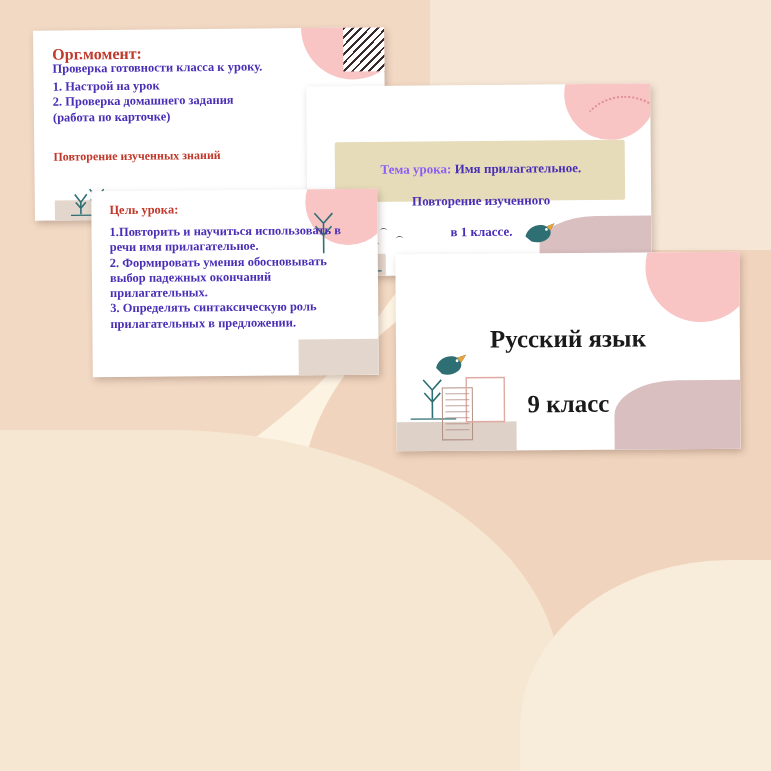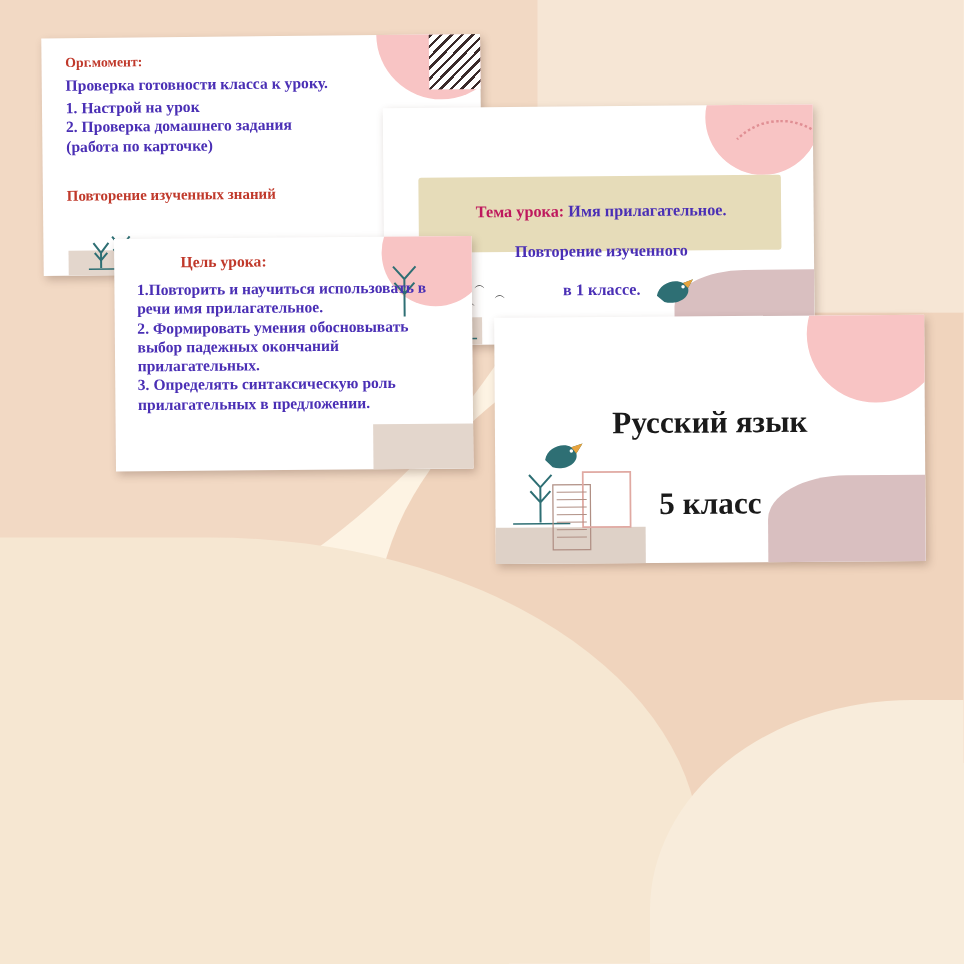--- a/index.html
+++ b/index.html
@@ -125,21 +125,21 @@
   #slide1 {
     left: 34px;
     top: 29px;
     width: 351px;
     height: 190px;
     transform: rotate(-0.6deg);
   }
   #s1-title {
     left: 19px;
     top: 14px;
-    font-size: 11px;
+    font-size: 16px;
     color: #c0392b;
   }
   #s1-line1 {
     left: 19px;
     top: 31px;
     font-size: 12.5px;
     color: #4a2fb5;
   }
   #s1-list {
     left: 19px;
@@ -173,37 +173,36 @@
   }
   #s2-text {
     left: 30px;
     top: 60px;
     width: 288px;
     text-align: center;
     font-size: 13px;
     color: #4a2fb5;
   }
   #s2-text .accent {
-    color: #be185d;
+    color: #8b5cf6;
   }
 
   
   #slide3 {
     left: 92px;
     top: 190px;
     width: 286px;
     height: 186px;
     transform: rotate(-0.5deg);
   }
   #s3-title {
     left: 18px;
     top: 12px;
     font-size: 12.5px;
     color: #c0392b;
-    margin-left: 35px;
   }
   #s3-body {
     left: 18px;
     top: 34px;
     font-size: 12.5px;
     color: #4a2fb5;
   }
 
   
   #slide4 {
@@ -338,16 +337,16 @@
         <line x1="9" y1="32" x2="33" y2="32"></line>
         <line x1="9" y1="38" x2="33" y2="38"></line>
         <line x1="9" y1="44" x2="33" y2="44"></line>
         <line x1="9" y1="50" x2="33" y2="50"></line>
         <line x1="9" y1="56" x2="33" y2="56"></line>
       </g>
     </svg>
 
     <div class="txt" id="s4-text">
       <span>Русский язык</span><br>
-      <span>5 класс</span>
+      <span>9 класс</span>
     </div>
   </div>
 </div>
 
 </body></html>

